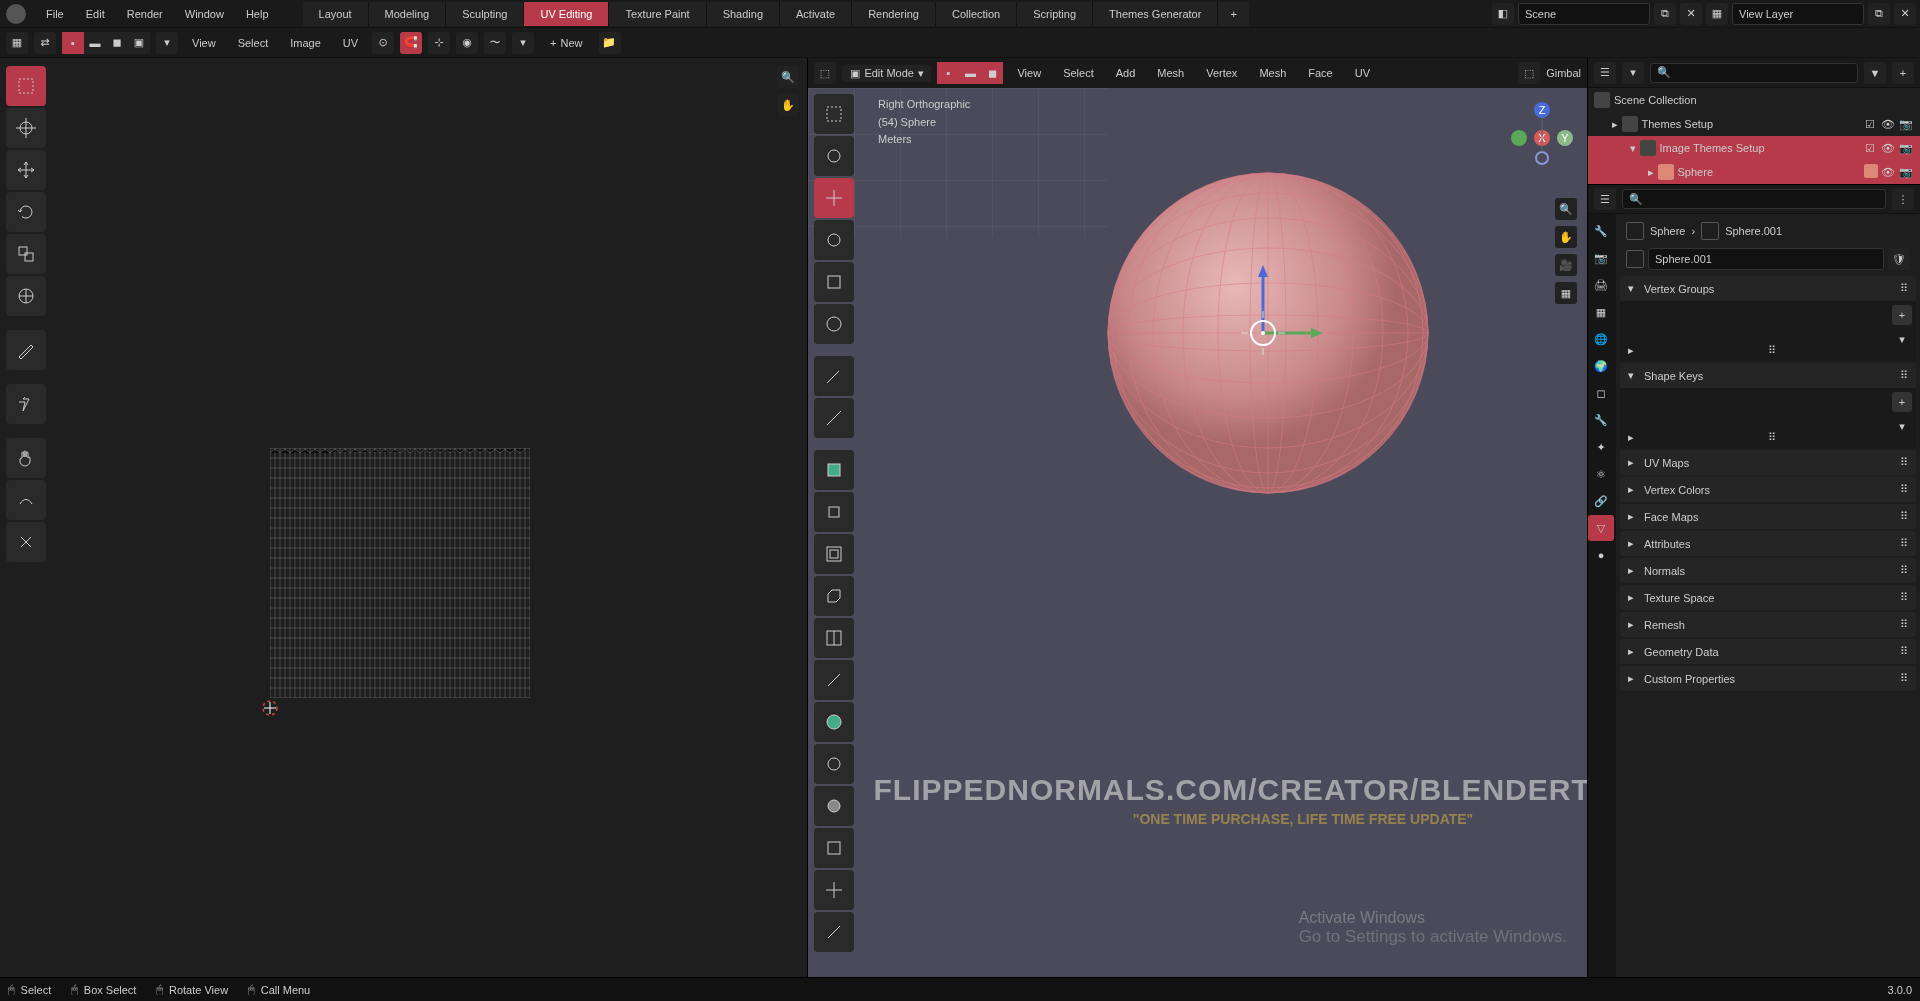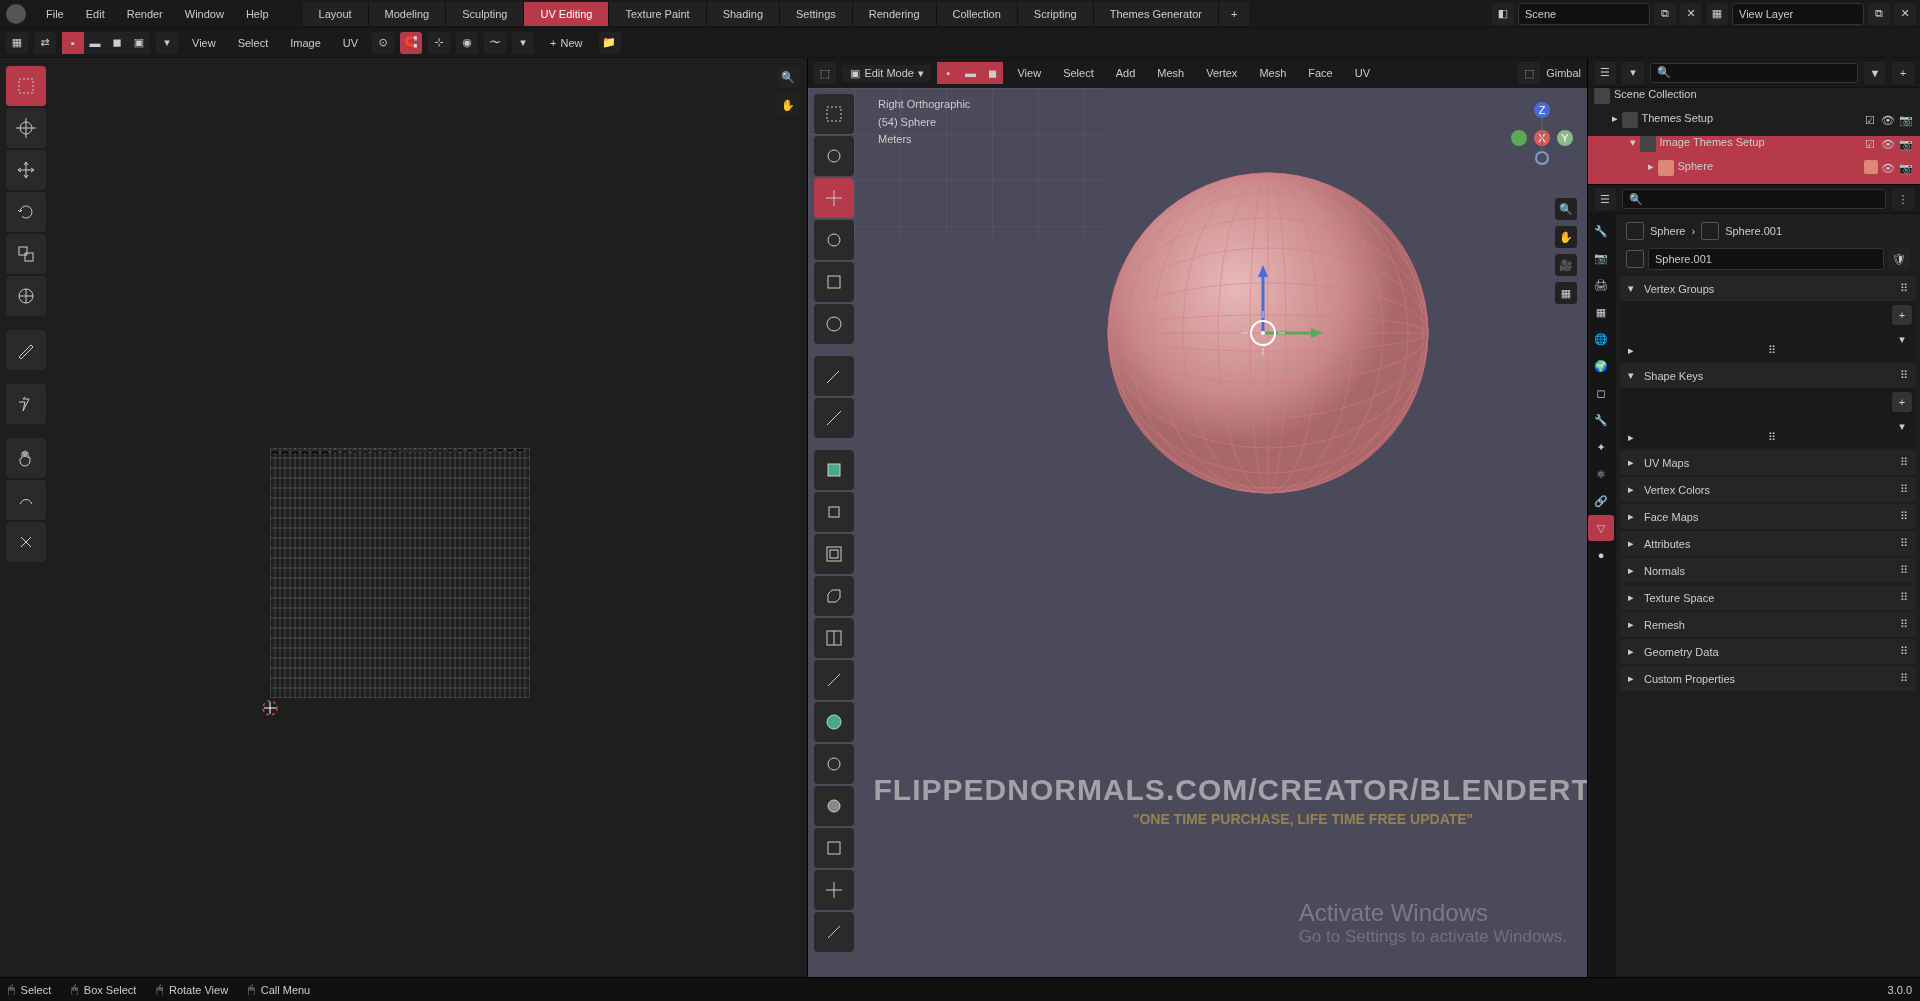--- a/index.html
+++ b/index.html
@@ -39,26 +39,26 @@
 .grid-3d{position:absolute;inset:0}
 .overlay-info{position:absolute;left:70px;top:8px;line-height:1.6;color:#ddd}
 .sphere{position:absolute;left:295px;top:80px;width:330px;height:330px}
 .gizmo-nav{position:absolute;right:10px;top:10px;width:70px;height:70px}
 .side-icons{position:absolute;right:10px;top:110px;display:flex;flex-direction:column;gap:6px}
 .watermark{position:absolute;bottom:150px;left:50%;transform:translateX(-50%);text-align:center;opacity:0.6;pointer-events:none}
 .watermark .big{font-size:30px;font-weight:bold;letter-spacing:1px;color:#ddd}
 .watermark .mid{font-size:18px;font-weight:bold;color:#ddd;margin-top:8px}
 .watermark .yel{font-size:14px;font-weight:bold;color:#c9a84a;margin-top:4px}
 .activate{position:absolute;right:20px;bottom:30px;text-align:left;opacity:0.5}
-.activate .t1{font-size:24px;color:#aaa}
+.activate .t1{font-size:16px;color:#aaa}
 .activate .t2{font-size:17px;color:#999}
 .outliner{width:332px;background:#1a1a1a;display:flex;flex-direction:column}
 .outliner-hdr{height:30px;background:#1a1a1a;display:flex;align-items:center;padding:0 6px;gap:6px;border-bottom:1px solid #111}
 .outliner-tree{flex:0 0 auto;background:#1e1e1e}
-.tree-row{height:24px;display:flex;align-items:flex-start;padding:0 6px;gap:4px}
+.tree-row{height:24px;display:flex;align-items:center;padding:0 6px;gap:4px}
 .tree-row.sel{background:#b63a4a}
 .tree-icon{width:16px;height:16px;background:#444;border-radius:2px}
 .tree-spacer{width:14px}
 .tree-ctrls{margin-left:auto;display:flex;gap:2px}
 .tree-ctrls span{width:16px;height:16px;display:flex;align-items:center;justify-content:center}
 .props-hdr{height:30px;background:#1a1a1a;display:flex;align-items:center;padding:0 6px;gap:6px;border-top:1px solid #000;border-bottom:1px solid #111}
 .search-field{flex:1;background:#111;border:1px solid #333;height:20px;border-radius:3px;display:flex;align-items:center;padding:0 6px}
 .props-body{flex:1;display:flex;min-height:0}
 .props-tabs{width:28px;background:#161616;display:flex;flex-direction:column;gap:1px;padding-top:4px}
 .prop-tab{width:26px;height:26px;display:flex;align-items:center;justify-content:center;cursor:pointer;border-radius:3px}
@@ -92,21 +92,21 @@
       <span>Window</span>
       <span>Help</span>
     </div>
     <div class="workspaces">
       <div class="ws-tab">Layout</div>
       <div class="ws-tab">Modeling</div>
       <div class="ws-tab">Sculpting</div>
       <div class="ws-tab active">UV Editing</div>
       <div class="ws-tab">Texture Paint</div>
       <div class="ws-tab">Shading</div>
-      <div class="ws-tab">Settings</div>
+      <div class="ws-tab">Activate</div>
       <div class="ws-tab">Rendering</div>
       <div class="ws-tab">Collection</div>
       <div class="ws-tab">Scripting</div>
       <div class="ws-tab">Themes Generator</div>
       <div class="ws-add">+</div>
     </div>
     <div class="top-right">
       <div class="icon-btn">◧</div>
       <div class="scene-field">
         <input value="Scene" style="">

